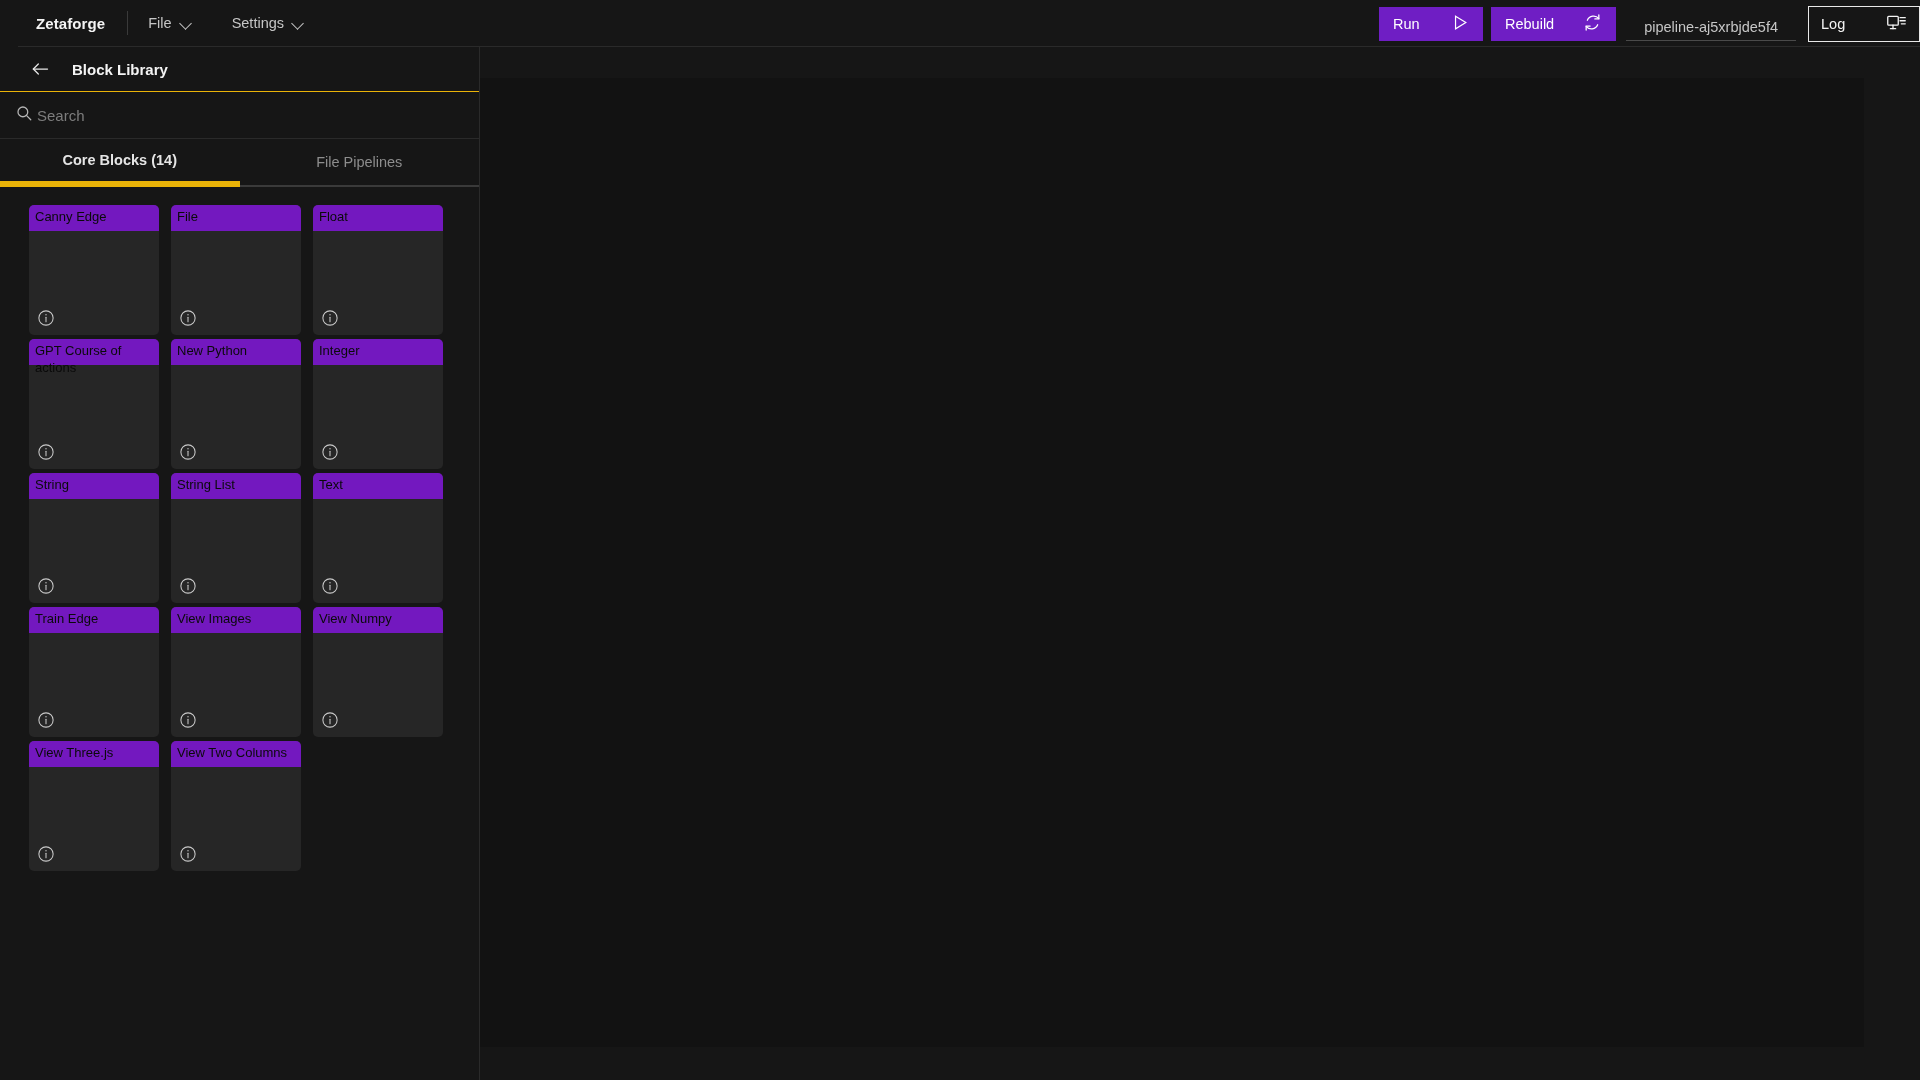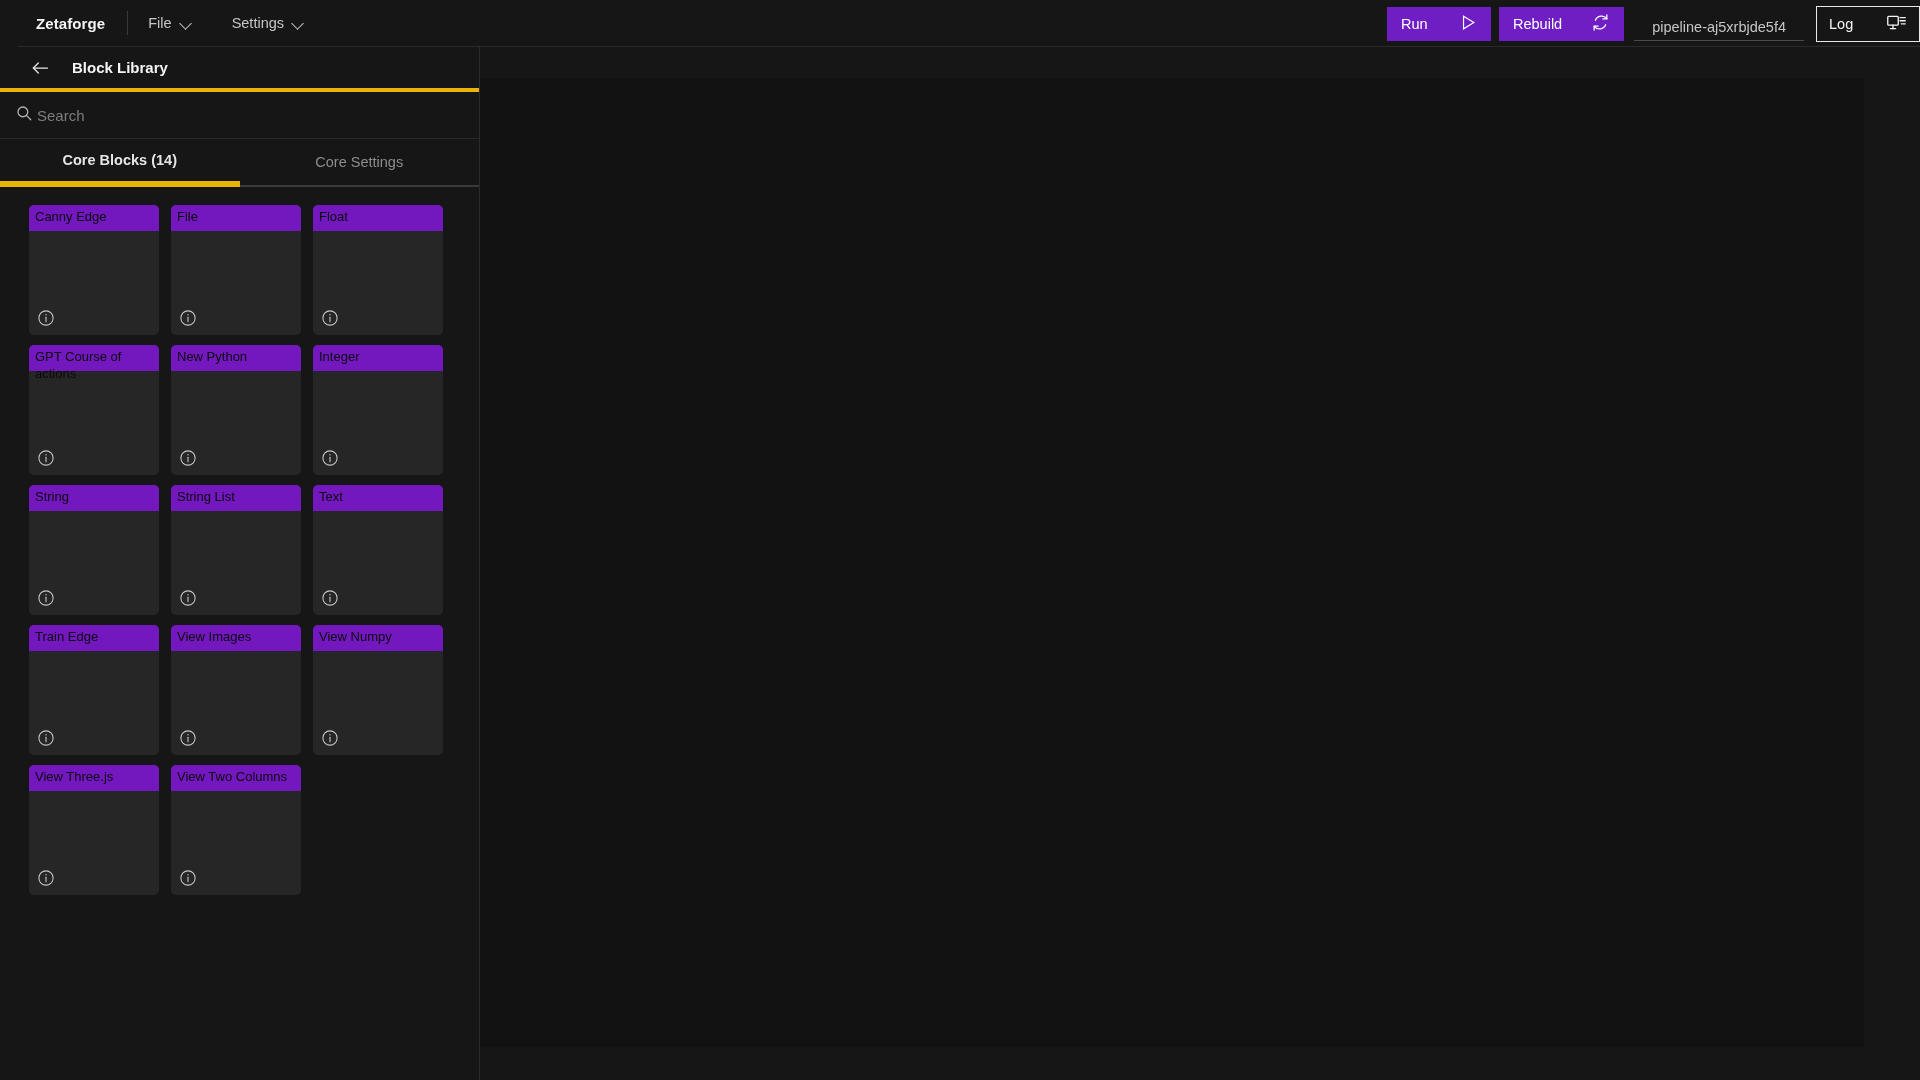--- a/index.html
+++ b/index.html
@@ -59,39 +59,39 @@
   .sep8 { width: 8px; }
   .pipe-name {
     font-size: 14.5px; color: #c6c6c6;
     padding: 0 18px; height: 34px;
     display: flex; align-items: flex-end; padding-bottom: 5px;
     border-bottom: 1px solid #4a4a4a;
     margin-left: 10px; margin-right: 12px;
   }
   .log-btn {
     display: flex; align-items: center; justify-content: space-between;
-    height: 36px; width: 104px;
+    height: 36px; width: 112px;
     border: 1px solid #e8e8e8;
     background: transparent; color: #f4f4f4;
     font-size: 14.5px; padding: 0 12px; cursor: pointer;
     margin-right: 18px;
     font-family: "Liberation Sans", sans-serif;
   }
 
   
   .sidebar {
     position: absolute; top: 47px; left: 0;
     width: 480px; height: 1033px;
     background: #161616;
     border-right: 1px solid #2a2a2a;
   }
   .lib-head {
     height: 45px; display: flex; align-items: center;
     gap: 22px; padding-left: 30px;
-    border-bottom: 4px solid #eab308;
+    border-bottom: 1px solid #eab308;
   }
   .back-arrow {
     width: 20px; height: 20px; cursor: pointer;
     display: flex; align-items: center; justify-content: center;
   }
   .lib-title { font-size: 15px; font-weight: 700; color: #f4f4f4; }
 
   .search-row {
     height: 47px; display: flex; align-items: center;
     gap: 4px; padding-left: 15px;
@@ -109,21 +109,21 @@
     flex: 1; display: flex; align-items: center; justify-content: center;
     font-size: 14.5px; color: #8d8d8d; cursor: pointer;
     border-bottom: 2px solid #3a3a3a;
   }
   .tab.active { color: #e5e5e5; font-weight: 700; border-bottom: 6px solid #eab308; }
 
   
   .grid {
     padding: 18px 0 0 29px;
     display: flex; flex-wrap: wrap;
-    gap: 10px 12px; width: 480px;
+    gap: 4px 12px; width: 480px;
   }
   .card {
     width: 130px; height: 130px;
     background: #262626;
     border-radius: 5px;
     position: relative; cursor: pointer;
     overflow: visible;
   }
   .card-head {
     height: 26px; background: #7318bf;
@@ -226,21 +226,21 @@
       </svg>
     </span>
     <input class="search-input" type="text" placeholder="Search" style="">
   </div>
 
   <div class="tabs">
     <div class="tab active">
       <span>Core Blocks (14)</span>
     </div>
     <div class="tab">
-      <span>Core Settings</span>
+      <span>File Pipelines</span>
     </div>
   </div>
 
   <div class="grid" id="block-grid">
       <div class="card">
         <div class="card-head"></div>
         <div class="card-title">Canny Edge</div>
         <span class="info-icon"><svg width="18" height="18" viewBox="0 0 24 24" fill="none" stroke="#c9c9c9" stroke-width="1.4">
             <circle cx="12" cy="12" r="9.5"></circle>
             <line x1="12" y1="11" x2="12" y2="17" stroke-linecap="round"></line>

